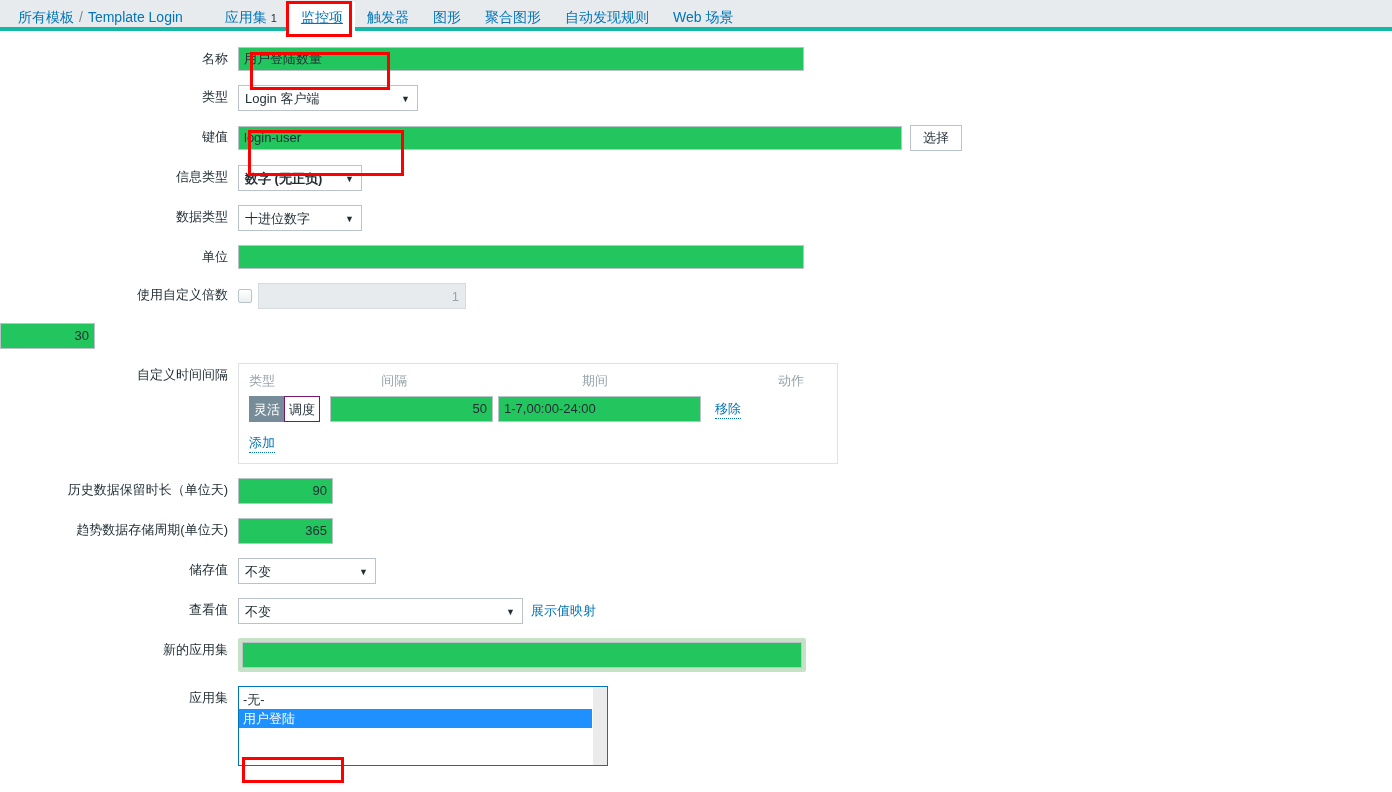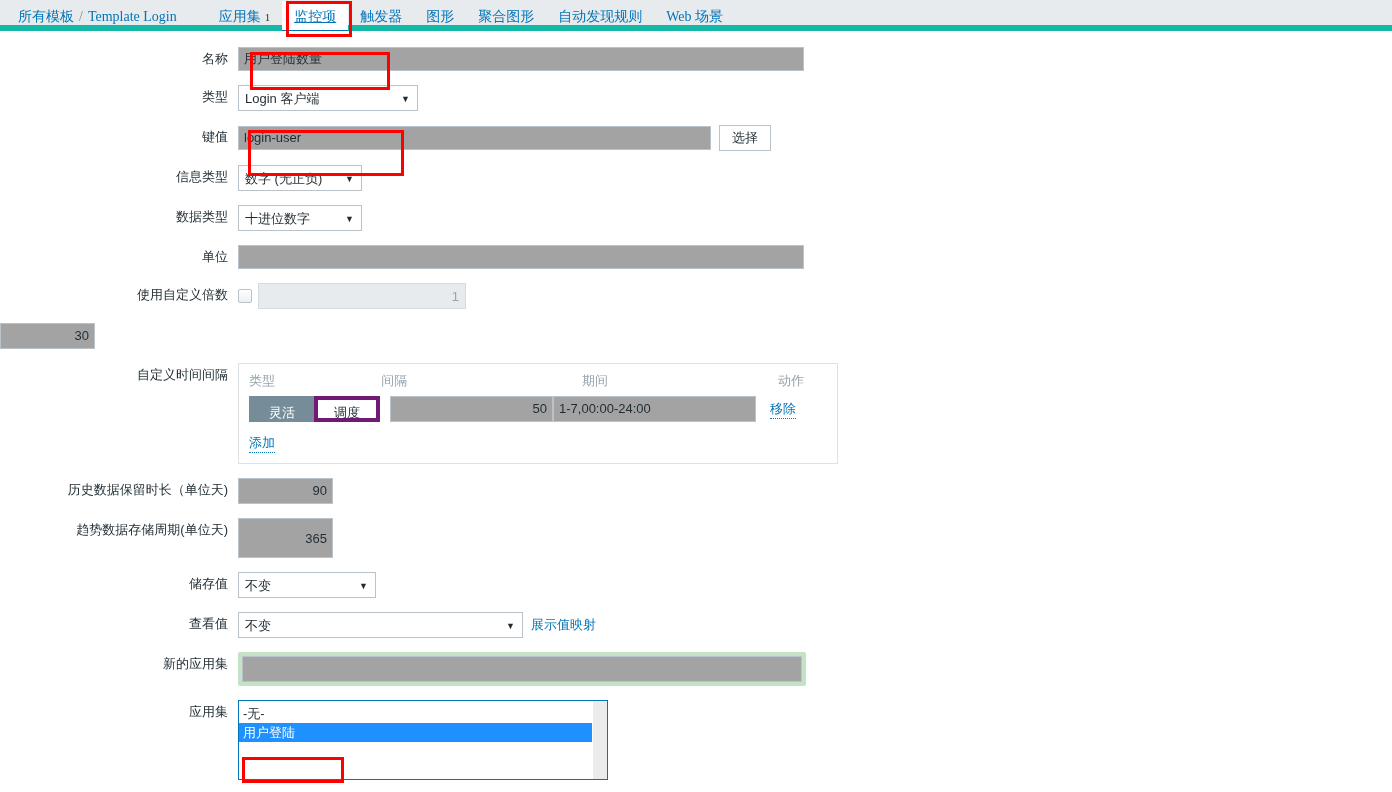--- a/index.html
+++ b/index.html
@@ -14,27 +14,26 @@
     font-size: 12px;
     color: #1f2c33;
     overflow: hidden;
     position: relative;
   }
 
   
   .header-strip {
     height: 31px;
     background: #e8ebee;
-    border-bottom: 6px solid #14b8a6;
+    border-bottom: 4px solid #14b8a6;
     display: flex;
     align-items: center;
     padding: 8px 0 0 18px;
     box-sizing: border-box;
     position: relative;
-    font-family: Liberation Serif, serif;
   }
   .breadcrumb {
     font-size: 14px;
     color: #0275b8;
     white-space: nowrap;
     display: flex;
     align-items: baseline;
   }
   .breadcrumb .crumb-link {
     color: #0275b8;
@@ -103,32 +102,32 @@
     box-sizing: border-box;
     font-size: 13px;
     color: #1f2c33;
     line-height: 24px;
     white-space: nowrap;
   }
   .field { display: flex; align-items: center; }
 
   input[type="text"], .txt {
     border: 1px solid #b9c3c9;
-    background: #a3a3a3;
+    background: #22c55e;
     font-family: "Liberation Sans", "DejaVu Sans", sans-serif;
     font-size: 13px;
     color: #1f2c33;
     height: 24px;
     line-height: 24px;
     padding: 0 5px;
     box-sizing: border-box;
     outline: none;
   }
   .txt-wide { width: 566px; }
-  .txt-key  { width: 473px; background: #fbf9d4; }
+  .txt-key  { width: 664px; background: #fbf9d4; }
   .txt-num  { width: 95px; text-align: right; }
 
   .sel {
     border: 1px solid #b9c3c9;
     background: #ffffff;
     height: 26px;
     line-height: 26px;
     font-size: 13px;
     color: #1f2c33;
     padding: 0 22px 0 6px;
@@ -140,21 +139,21 @@
   }
   .sel .caret {
     position: absolute;
     right: 7px;
     top: 0;
     line-height: 26px;
     font-size: 9px;
     color: #1f2c33;
   }
   .sel-type   { width: 180px; }
-  .sel-info   { width: 124px; }
+  .sel-info   { width: 124px; font-weight: bold; }
   .sel-data   { width: 124px; }
   .sel-store  { width: 138px; }
   .sel-view   { width: 285px; }
 
   .btn {
     border: 1px solid #b9c3c9;
     background: #ffffff;
     color: #1f2c33;
     font-size: 13px;
     font-family: "Liberation Sans", "DejaVu Sans", sans-serif;
@@ -202,38 +201,38 @@
     font-size: 13px;
     padding-bottom: 6px;
   }
   .iv-h-type { width: 135px; }
   .iv-h-int  { width: 205px; }
   .iv-h-per  { width: 200px; }
   .iv-h-act  { width: 50px; text-align: left;}
   .iv-row { display: flex; align-items: center; }
   .toggle { display: flex; margin-right: 10px; }
   .toggle .tg {
-    border: 4px solid #701a75;
+    border: 1px solid #701a75;
     height: 26px;
     line-height: 26px;
-    padding: 0 16px;
+    padding: 0 4px;
     font-size: 13px;
     box-sizing: border-box;
     cursor: pointer;
     background: #ffffff;
     color: #1f2c33;
   }
   .toggle .tg.on {
     background: #768d99;
     border-color: #768d99;
     color: #ffffff;
   }
   .toggle .tg:first-child { margin-right: -1px; }
   .iv-interval { width: 163px; text-align: right; }
-  .iv-period   { width: 203px; }
+  .iv-period   { width: 203px; margin-left: 5px; }
   .link {
     color: #0275b8;
     font-size: 13px;
     text-decoration: none;
     border-bottom: 1px dotted #0275b8;
     cursor: pointer;
     white-space: nowrap;
   }
   .iv-remove { margin-left: 14px; }
   .iv-add { margin-top: 12px; display: inline-block; }
@@ -414,21 +413,21 @@
   <div class="row">
     <div class="label">历史数据保留时长（单位天)</div>
     <div class="field">
       <input type="text" class="txt txt-num" style="height: 26px; line-height: 26px;" value="90">
     </div>
   </div>
 
   <div class="row">
     <div class="label">趋势数据存储周期(单位天)</div>
     <div class="field">
-      <input type="text" class="txt txt-num" style="height: 40px; line-height: 26px;" value="365">
+      <input type="text" class="txt txt-num" style="height: 26px; line-height: 26px;" value="365">
     </div>
   </div>
 
   <div class="row">
     <div class="label">储存值</div>
     <div class="field">
       <div class="sel sel-store">
         <span>不变</span>
         <span class="caret">▼</span>
       </div>

